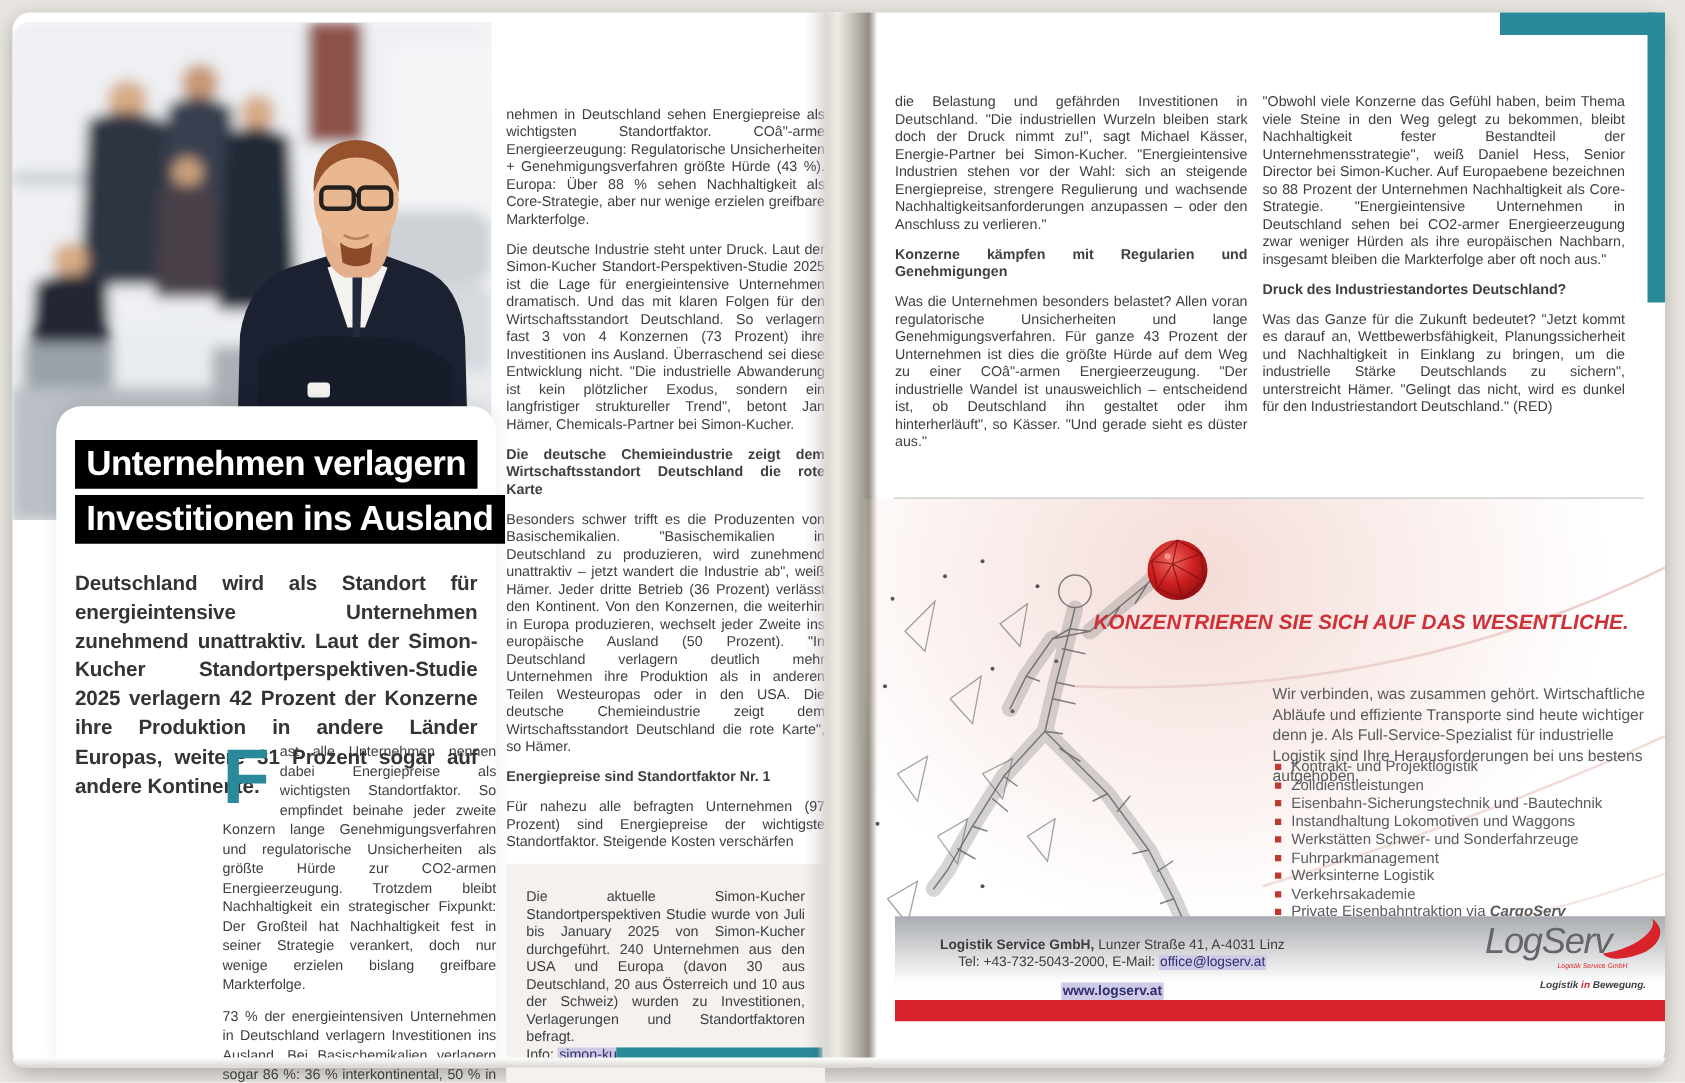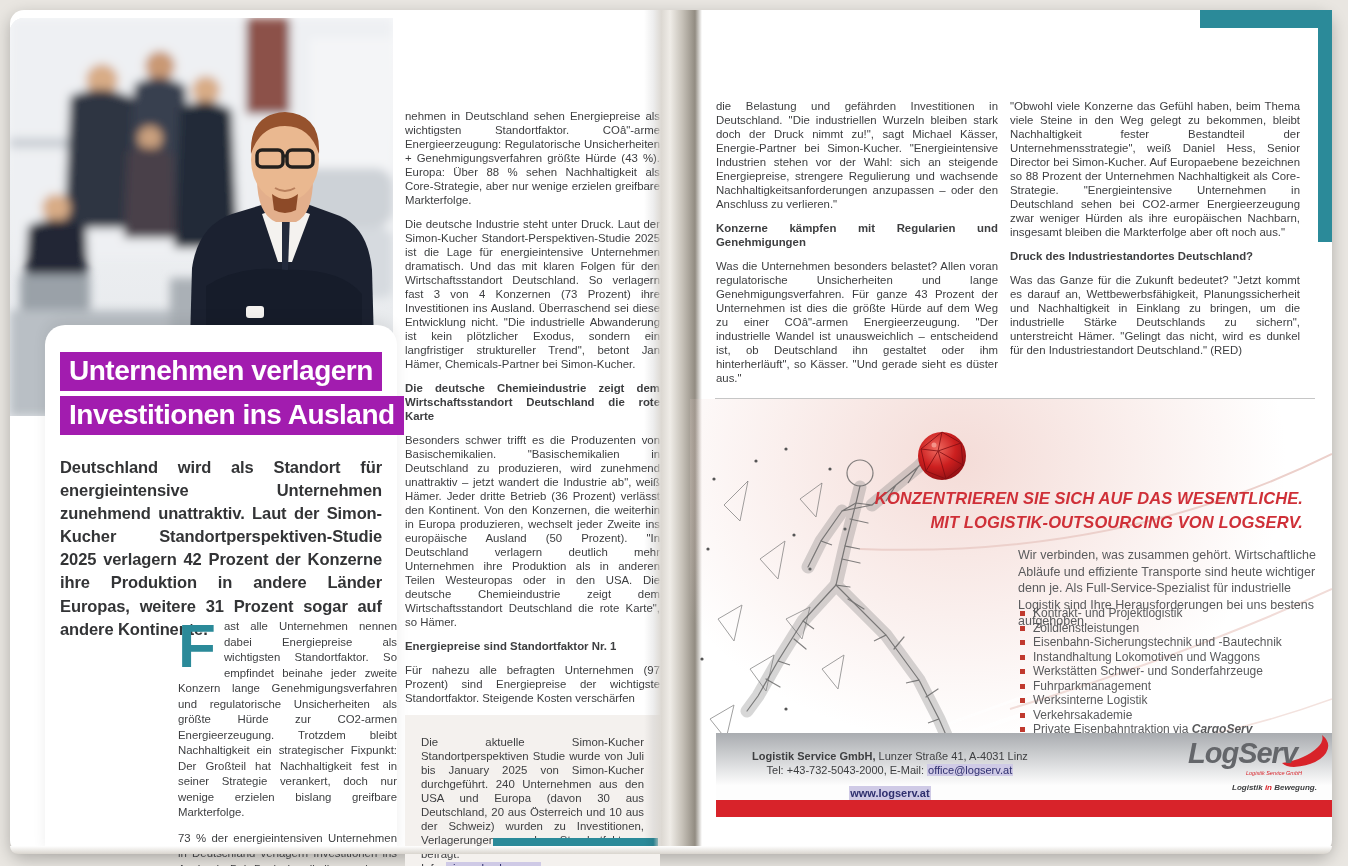--- a/index.html
+++ b/index.html
@@ -31,29 +31,29 @@
     position:absolute;left:0;top:8px;width:383px;height:398px;
     border-top-left-radius:14px;overflow:hidden;background:#dfe2e6;
   }
   .card{
     position:absolute;left:35px;top:315px;width:352px;height:529px;
     background:#ffffff;border-radius:20px 20px 0 0;
     box-shadow:0 -5px 14px rgba(0,0,0,.07);
   }
   .headline-wrap{margin:27px 0 0 15px;}
   .hl-bar{
-    display:inline-block;background:#a21caf;color:#ffffff;
+    display:inline-block;background:#000000;color:#ffffff;
     font-size:28px;font-weight:800;letter-spacing:-.5px;
     padding:3px 9px 4px 9px;margin-bottom:5px;white-space:nowrap;
   }
   .intro{
     margin:16px 15px 0 15px;font-size:16.5px;font-weight:700;color:#333436;
     line-height:1.4;text-align:justify;letter-spacing:-.1px;
   }
-  .body-txt{font-size:11.4px;color:#3d3e40;line-height:14px;text-align:justify;margin-top:24px;}
+  .body-txt{font-size:11.4px;color:#3d3e40;line-height:14px;text-align:justify;}
   .colA{position:absolute;left:168px;top:585px;width:219px;line-height:15.5px;}
   .colA p{margin:0 0 10px 0;}
   .dropcap{
     float:left;color:#2b8a99;font-size:62px;line-height:50px;font-weight:800;
     padding:2px 8px 0 0;
   }
   .colB{position:absolute;left:395px;top:75px;width:255px;}
   .colB p{margin:0 0 10px 0;}
   .subhead{font-weight:700;margin:0;}
   .graybox{
@@ -109,21 +109,21 @@
     position:absolute;left:26px;top:334px;width:616px;height:67px;
     background:linear-gradient(#a9acb0, #fdfdfd 78%);
   }
   .ad-contact{position:absolute;left:36px;top:16px;font-size:11px;color:#3d3e40;line-height:14px;text-align:center;}
   .ad-contact .b{font-weight:700;}
   .ad-website{display:inline-block;margin-top:9px;font-weight:700;}
   .ad-redbar{position:absolute;left:26px;top:401px;width:616px;height:17px;background:#d8232a;}
   
   .logo{position:absolute;left:498px;top:330px;width:140px;height:66px;}
   .logo-word{
-    position:absolute;left:0;top:8px;font-size:29px;font-weight:700;font-style:italic;
+    position:absolute;left:0;top:8px;font-size:29px;font-weight:400;font-style:italic;
     color:#64666a;letter-spacing:-1px;
   }
   .logo-sub{
     position:absolute;left:58px;top:41px;font-size:5.5px;color:#d8232a;font-style:italic;
   }
   .logo-swoosh{position:absolute;left:92px;top:0px;}
   .logo-tagline{
     position:absolute;left:44px;top:54px;font-size:8px;font-weight:700;font-style:italic;color:#3d3e40;
     white-space:nowrap;
   }
@@ -305,21 +305,20 @@
         <g stroke="#7e0d12" stroke-width="1" fill="none" opacity=".8">
           <path d="M252,23 L271,34 L273,56 L256,70 L236,62 L231,40 Z"></path>
           <path d="M252,23 L248,42 L231,40 M248,42 L271,34 M248,42 L256,70 M248,42 L236,62 M273,56 L248,42"></path>
         </g>
         <circle cx="244" cy="36" r="2.5" fill="#f59a90" opacity=".9"></circle>
       </g>
     </svg>
 
     <div class="ad-headline">
       <span>KONZENTRIEREN SIE SICH AUF DAS WESENTLICHE.</span><br>
-      <span>MIT LOGISTIK-OUTSOURCING VON LOGSERV.</span>
     </div>
 
     <div class="ad-body">Wir verbinden, was zusammen gehört. Wirtschaftliche Abläufe und effiziente Transporte sind heute wichtiger denn je. Als Full-Service-Spezialist für industrielle Logistik sind Ihre Herausforderungen bei uns bestens aufgehoben.</div>
 
     <ul class="ad-bullets">
       <li>Kontrakt- und Projektlogistik</li>
       <li>Zolldienstleistungen</li>
       <li>Eisenbahn-Sicherungstechnik und -Bautechnik</li>
       <li>Instandhaltung Lokomotiven und Waggons</li>
       <li>Werkstätten Schwer- und Sonderfahrzeuge</li>

